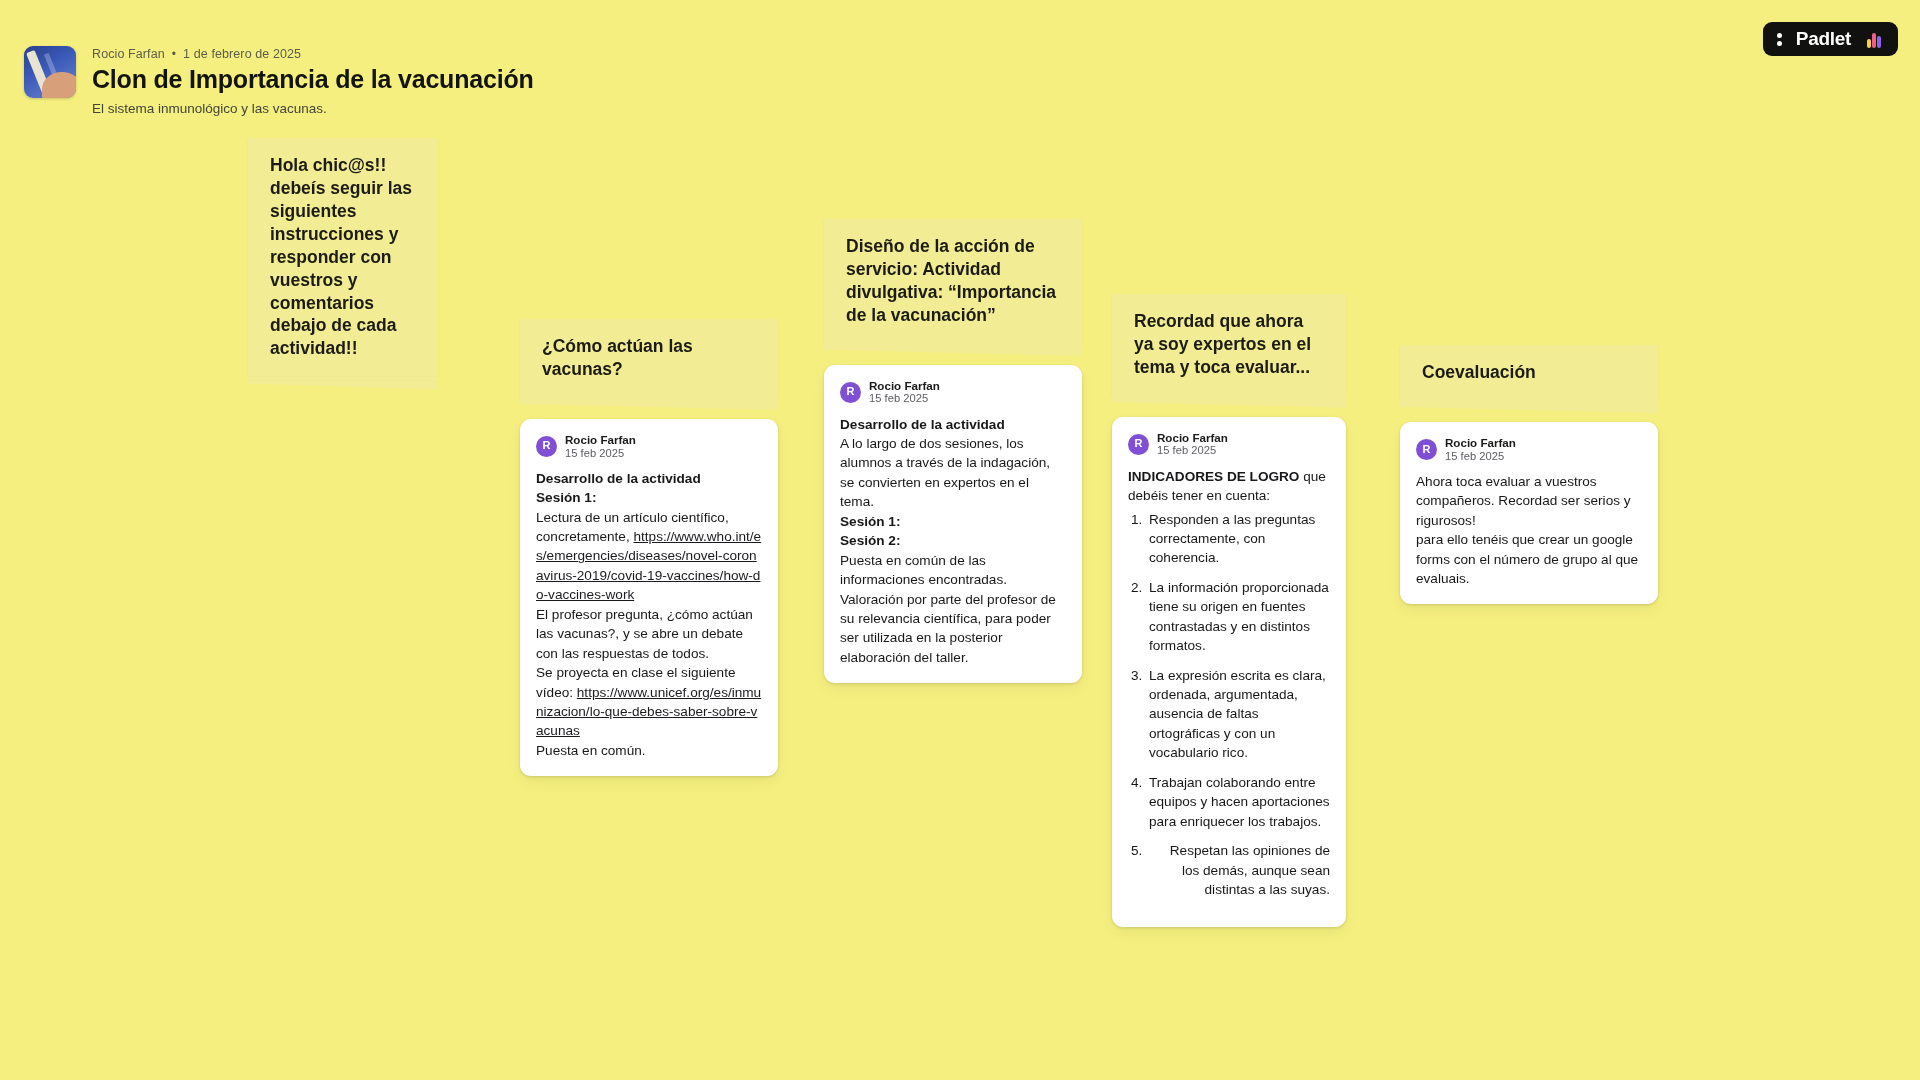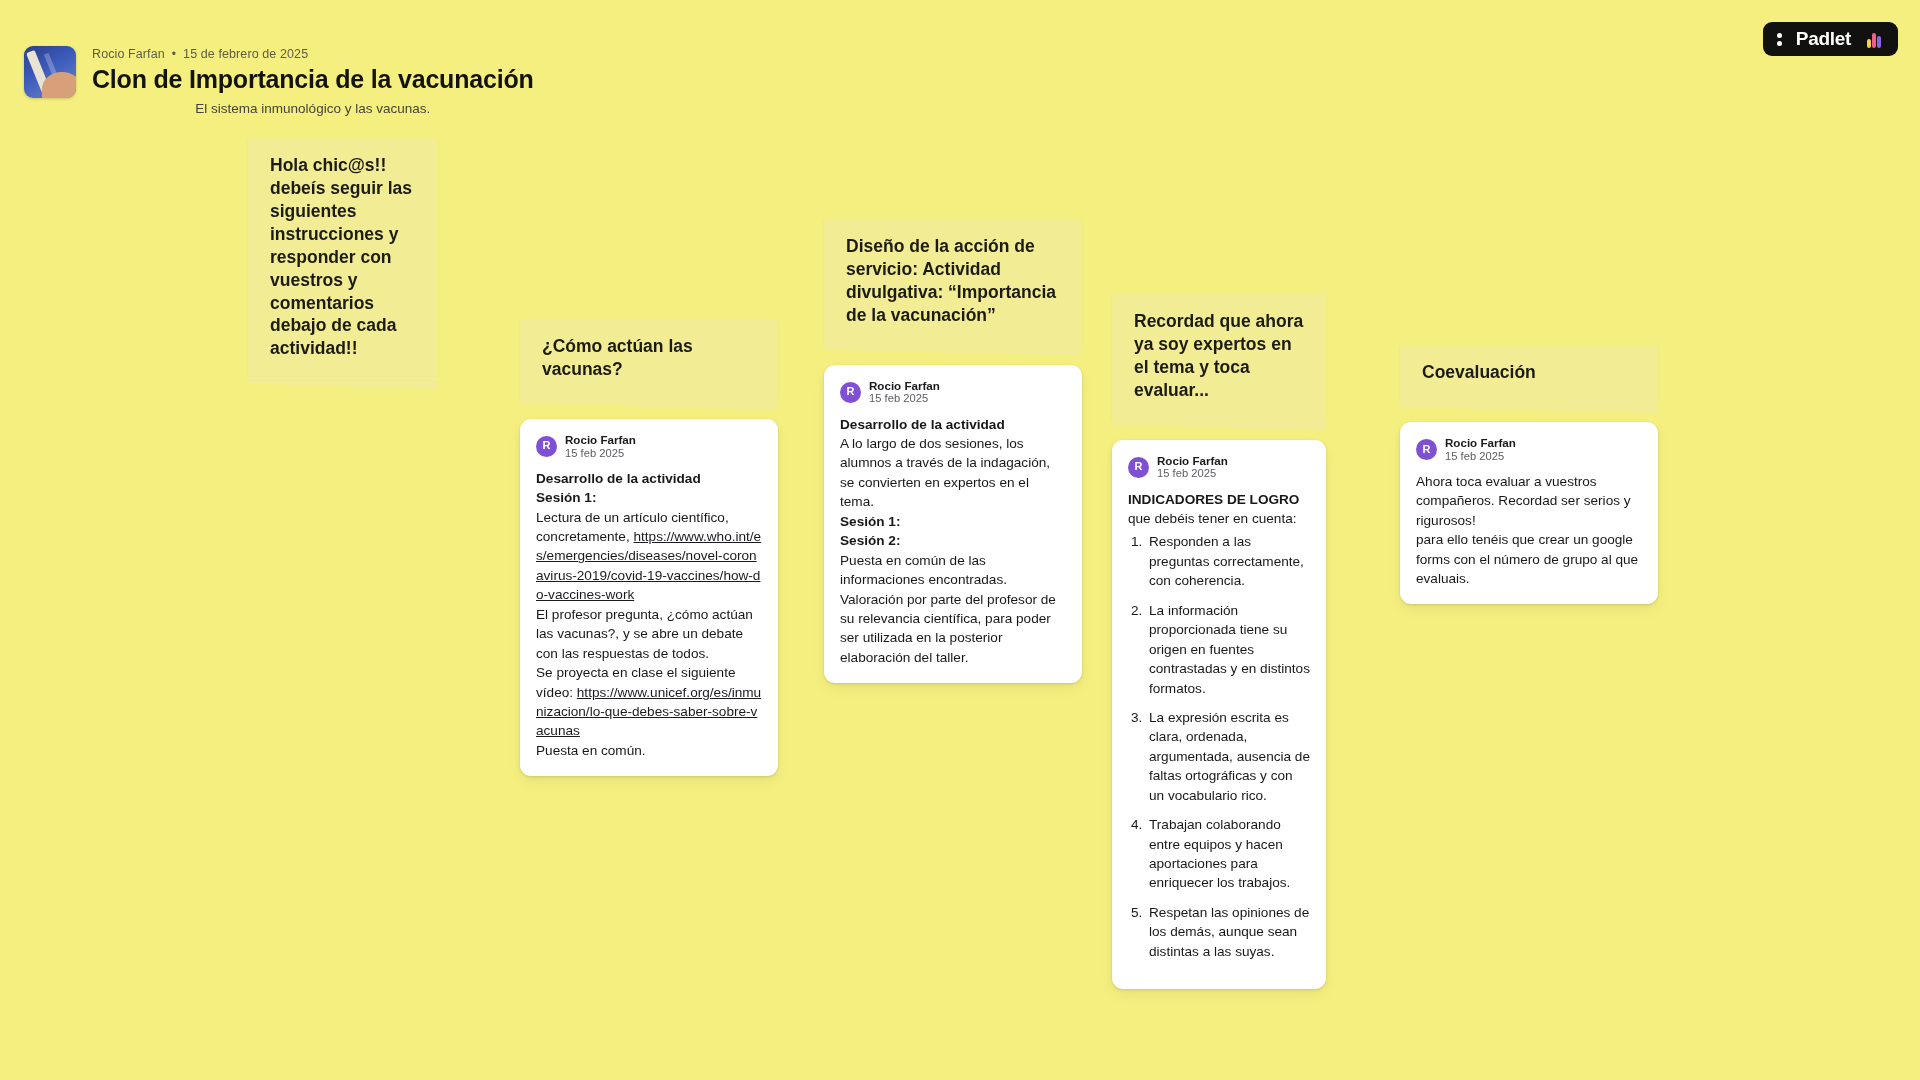--- a/index.html
+++ b/index.html
@@ -38,21 +38,21 @@
   .byline {
     font-size: 12.5px; color: #5d5c4a; letter-spacing: .1px;
     display: flex; align-items: center; gap: 7px;
   }
   .byline .dot { font-size: 12px; line-height: 1; color: #5d5c4a; }
   .board-title {
     font-size: 25px; font-weight: 700; color: #14140f;
     margin-top: 4px; letter-spacing: -.2px; text-align: right;
   }
   .board-sub {
-    font-size: 13.5px; color: #44443a; margin-top: 7px; text-align: center;
+    font-size: 13.5px; color: #44443a; margin-top: 7px;
   }
 
   
   .padlet-badge {
     position: absolute; right: 22px; top: 22px;
     background: #111110; border-radius: 9px;
     height: 34px; padding: 0 14px;
     display: flex; align-items: center; gap: 14px;
     color: #fff; font-size: 19px; font-weight: 700;
     letter-spacing: -.3px;
@@ -111,35 +111,35 @@
   .author-meta { line-height: 1.18; }
   .author-name { font-size: 11.6px; font-weight: 700; color: #1a1a1c; }
   .author-date { font-size: 11.2px; color: #5d5d63; }
   .card p { margin: 0; }
   .card b { font-weight: 700; }
   .card a {
     color: #1b1b1f; text-decoration: underline; word-break: break-all;
   }
   ol.indicators { margin: 4px 0 0 18px; padding: 0; }
   ol.indicators li { margin-bottom: 10px; padding-left: 3px; }
-  ol.indicators li:last-child { margin-bottom: 12px; }
+  ol.indicators li:last-child { margin-bottom: 12px; text-align: right; }
 </style>
 </head>
 <body>
 
 <div class="header">
   <div class="board-thumb">
     <div class="syr"></div>
     <div class="hand"></div>
   </div>
   <div class="head-text">
     <div class="byline">
       <span>Rocio Farfan</span>
       <span class="dot">•</span>
-      <span>15 de febrero de 2025</span>
+      <span>1 de febrero de 2025</span>
     </div>
     <div class="board-title">Clon de Importancia de la vacunación</div>
     <div class="board-sub">El sistema inmunológico y las vacunas.</div>
   </div>
 </div>
 
 <div class="padlet-badge">
   <span class="colon">
       <i></i>
       <i></i>
@@ -189,21 +189,21 @@
       </div>
       <p><b>Desarrollo de la actividad</b></p>
       <p>A lo largo de dos sesiones, los alumnos a través de la indagación, se convierten en expertos en el tema.</p>
       <p><b>Sesión 1:</b></p>
       <p><b>Sesión 2:</b></p>
       <p style="white-space:pre-line">Puesta en común de las informaciones encontradas.
 Valoración por parte del profesor de su relevancia científica, para poder ser utilizada en la posterior elaboración del taller.</p>
     </div>
   </div>
 
-  <div class="column" style="left:1112px; top:294px; width:214px;">
+  <div class="column" style="left:1112px; top:294px; width:234px;">
     <div class="col-head">Recordad que ahora ya soy expertos en el tema y toca evaluar...</div>
     <div class="card" style="margin-top:22px;">
       <div class="card-author">
         <div class="avatar">R</div>
         <div class="author-meta">
           <div class="author-name">Rocio Farfan</div>
           <div class="author-date">15 feb 2025</div>
         </div>
       </div>
       <p><b>INDICADORES DE LOGRO</b><span> que debéis tener en cuenta:</span></p>

